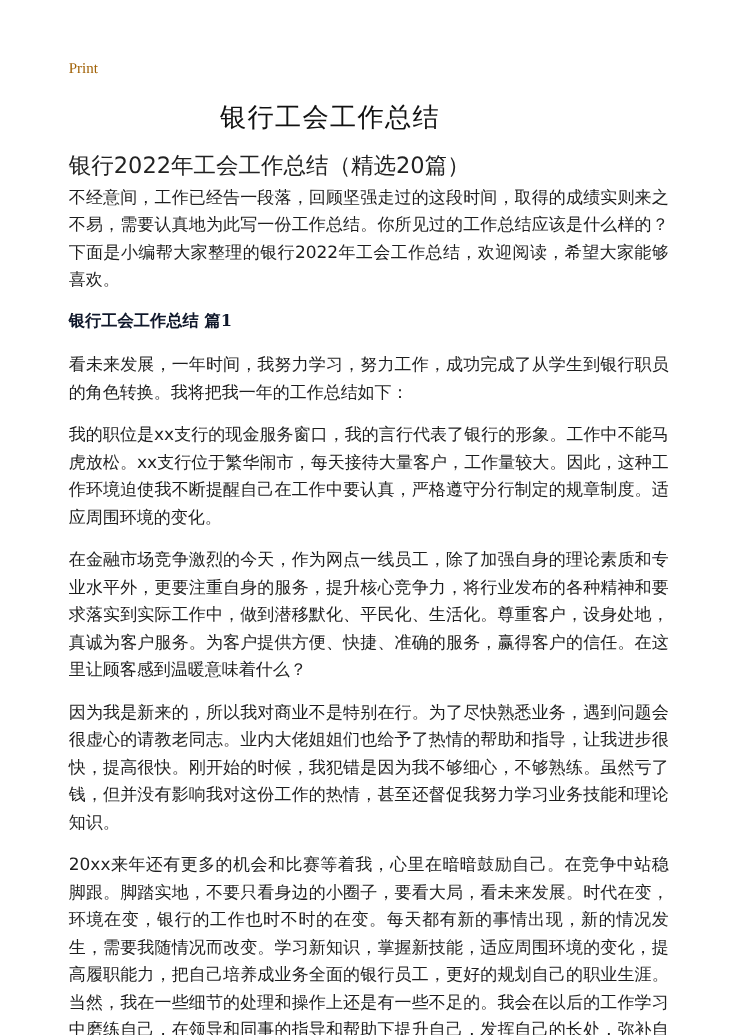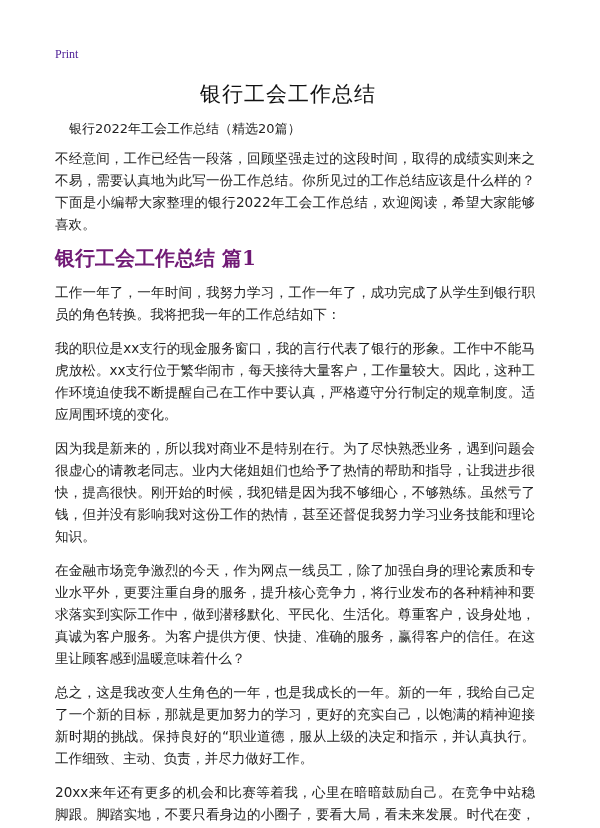--- a/index.html
+++ b/index.html
@@ -1,58 +1,57 @@
 <!DOCTYPE html>
 <html><head>
   <meta charset="utf-8">
   <style>
     html, body { margin: 0; padding: 0; background: #ffffff; }
     body { width: 600px; height: 828px; overflow: hidden; position: relative; color: #1a1a1a; }
     .page { position: absolute; left: 0; top: 0; width: 600px; height: 828px; }
     .print-label {
       position: absolute; left: 55px; top: 47px;
       font-family: "Liberation Serif", "DejaVu Serif", serif;
-      font-size: 12px; color: #4c1d95;
+      font-size: 12px; color: #a16207;
     }
     .title {
       position: absolute; left: 0; top: 80px; width: 528px; text-align: center;
       font-family: "DejaVu Sans", "Liberation Sans", sans-serif;
-      font-size: 21px; color: #111; letter-spacing: 1px; padding-left: 24px;
+      font-size: 21px; color: #111; letter-spacing: 1px;
     }
     .subtitle {
-      position: absolute; left: 69px; top: 120px;
+      position: absolute; left: 55px; top: 120px;
       font-family: "DejaVu Sans", "Liberation Sans", sans-serif;
-      font-size: 13px; color: #222;
+      font-size: 18px; color: #222;
     }
     .content {
       position: absolute; left: 55px; top: 147px; width: 492px;
       font-family: "DejaVu Sans", "Liberation Sans", sans-serif;
       font-size: 13.6px; line-height: 22px; color: #1e1e1e;
     }
     .para { margin: 0 12px 12px 0; text-align: justify; word-break: break-all; }
     .section-heading {
       margin: 4px 0 12px 0;
       font-family: "DejaVu Serif", "Liberation Serif", serif;
-      font-weight: bold; font-size: 20px; line-height: 22px; color: #701a75;
+      font-weight: bold; font-size: 13px; line-height: 22px; color: #0f172a;
     }
   </style>
 </head>
 <body>
 
 <div class="page">
   <div class="print-label">Print</div>
   <div class="title">银行工会工作总结</div>
   <div class="subtitle">银行2022年工会工作总结（精选20篇）</div>
 
   <div class="content">
     <p class="para">不经意间，工作已经告一段落，回顾坚强走过的这段时间，取得的成绩实则来之不易，需要认真地为此写一份工作总结。你所见过的工作总结应该是什么样的？下面是小编帮大家整理的银行2022年工会工作总结，欢迎阅读，希望大家能够喜欢。</p>
 
     <div>
       <div class="section-heading">银行工会工作总结 篇1</div>
-      <p class="para">工作一年了，一年时间，我努力学习，工作一年了，成功完成了从学生到银行职员的角色转换。我将把我一年的工作总结如下：</p>
+      <p class="para">看未来发展，一年时间，我努力学习，努力工作，成功完成了从学生到银行职员的角色转换。我将把我一年的工作总结如下：</p>
       <p class="para">我的职位是xx支行的现金服务窗口，我的言行代表了银行的形象。工作中不能马虎放松。xx支行位于繁华闹市，每天接待大量客户，工作量较大。因此，这种工作环境迫使我不断提醒自己在工作中要认真，严格遵守分行制定的规章制度。适应周围环境的变化。</p>
+      <p class="para">在金融市场竞争激烈的今天，作为网点一线员工，除了加强自身的理论素质和专业水平外，更要注重自身的服务，提升核心竞争力，将行业发布的各种精神和要求落实到实际工作中，做到潜移默化、平民化、生活化。尊重客户，设身处地，真诚为客户服务。为客户提供方便、快捷、准确的服务，赢得客户的信任。在这里让顾客感到温暖意味着什么？</p>
       <p class="para">因为我是新来的，所以我对商业不是特别在行。为了尽快熟悉业务，遇到问题会很虚心的请教老同志。业内大佬姐姐们也给予了热情的帮助和指导，让我进步很快，提高很快。刚开始的时候，我犯错是因为我不够细心，不够熟练。虽然亏了钱，但并没有影响我对这份工作的热情，甚至还督促我努力学习业务技能和理论知识。</p>
-      <p class="para">在金融市场竞争激烈的今天，作为网点一线员工，除了加强自身的理论素质和专业水平外，更要注重自身的服务，提升核心竞争力，将行业发布的各种精神和要求落实到实际工作中，做到潜移默化、平民化、生活化。尊重客户，设身处地，真诚为客户服务。为客户提供方便、快捷、准确的服务，赢得客户的信任。在这里让顾客感到温暖意味着什么？</p>
-      <p class="para">总之，这是我改变人生角色的一年，也是我成长的一年。新的一年，我给自己定了一个新的目标，那就是更加努力的学习，更好的充实自己，以饱满的精神迎接新时期的挑战。保持良好的“职业道德，服从上级的决定和指示，并认真执行。工作细致、主动、负责，并尽力做好工作。</p>
       <p class="para">20xx来年还有更多的机会和比赛等着我，心里在暗暗鼓励自己。在竞争中站稳脚跟。脚踏实地，不要只看身边的小圈子，要看大局，看未来发展。时代在变，环境在变，银行的工作也时不时的在变。每天都有新的事情出现，新的情况发生，需要我随情况而改变。学习新知识，掌握新技能，适应周围环境的变化，提高履职能力，把自己培养成业务全面的银行员工，更好的规划自己的职业生涯。当然，我在一些细节的处理和操作上还是有一些不足的。我会在以后的工作学习中磨练自己，在领导和同事的指导和帮助下提升自己，发挥自己的长处，弥补自己的不足。</p>
     </div>
   </div>
 </div>
 
 </body></html>

